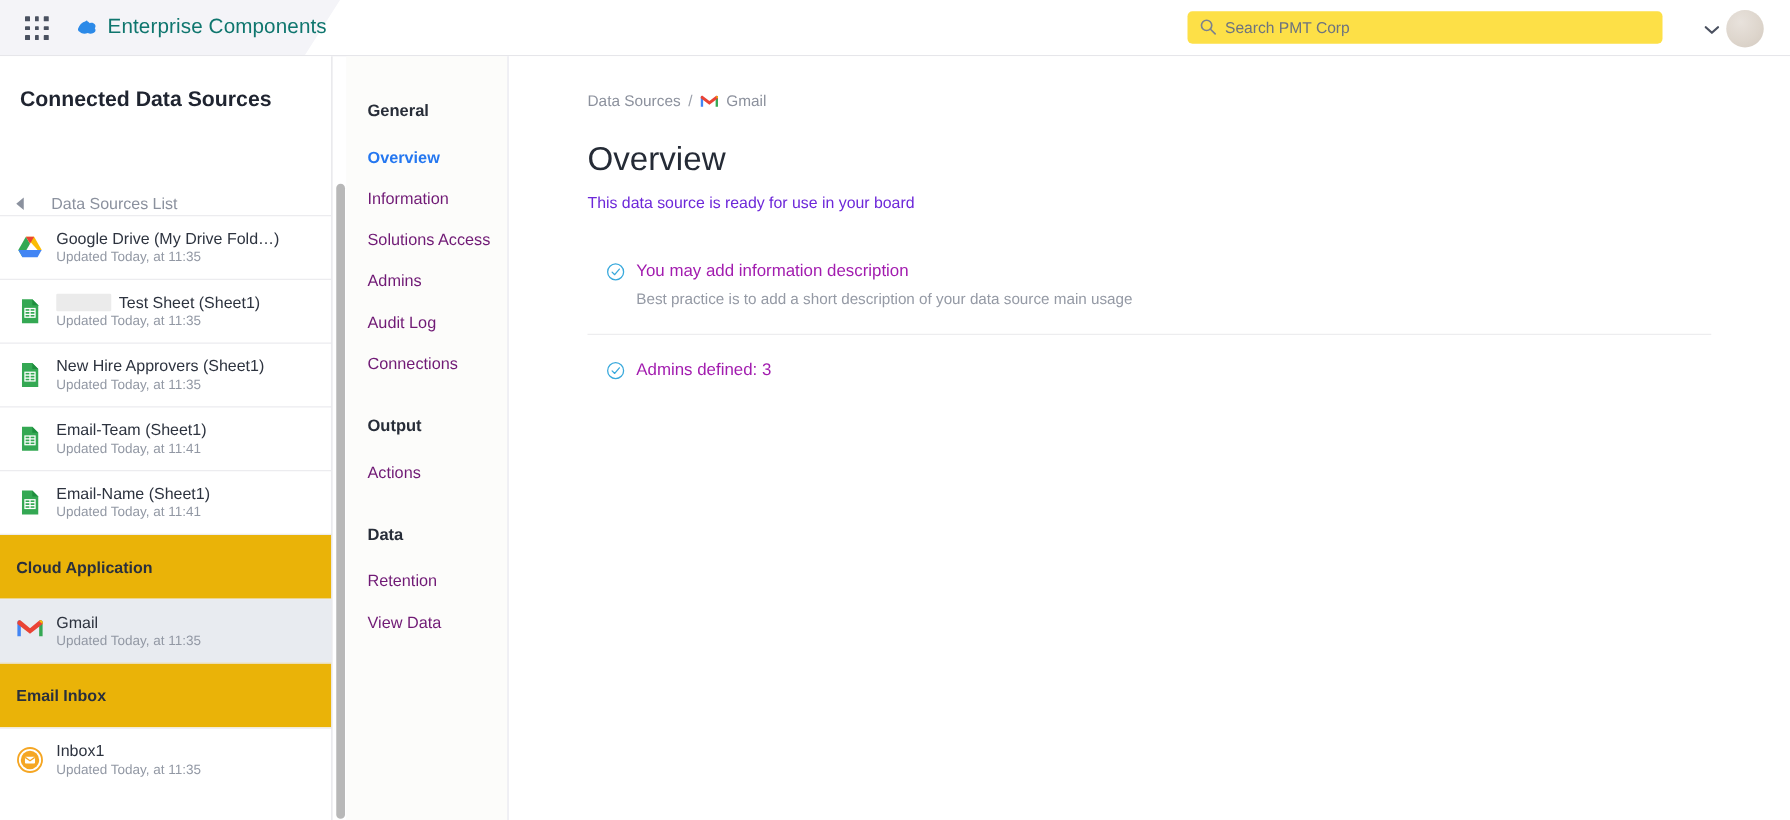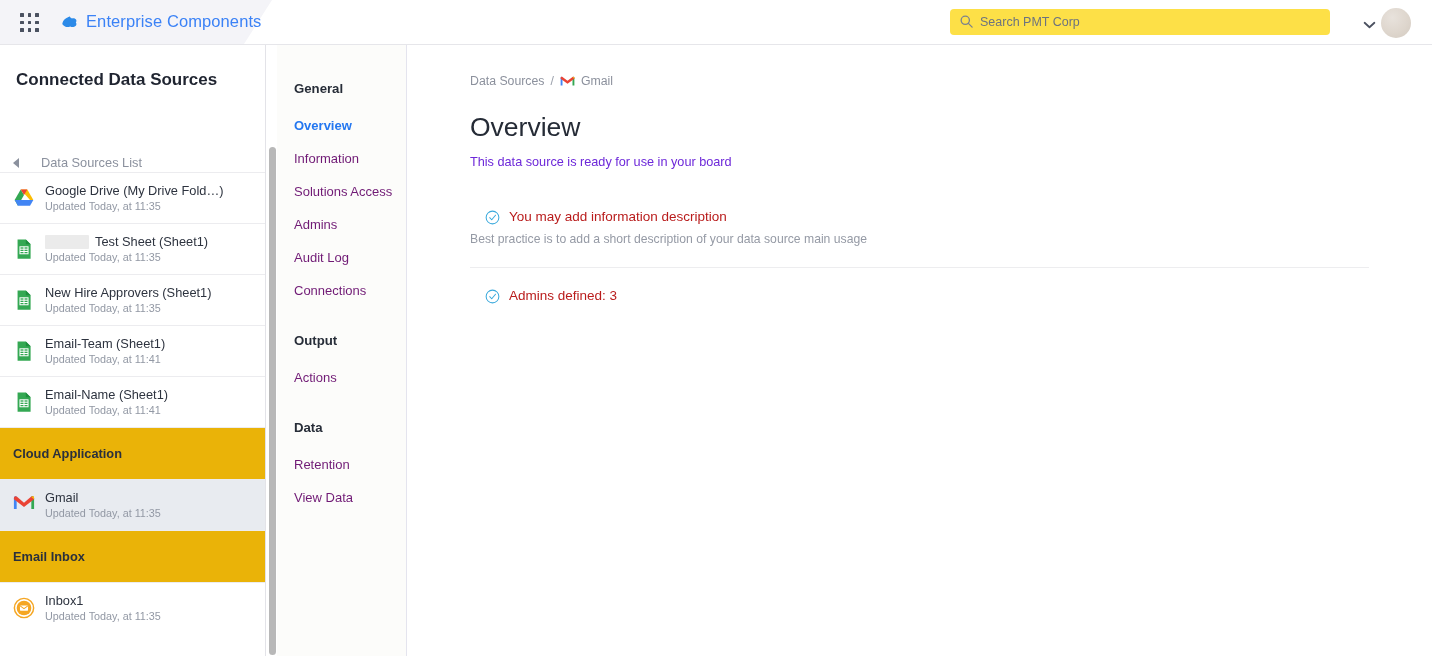--- a/index.html
+++ b/index.html
@@ -26,21 +26,21 @@
     width: 20px; height: 20px;
     display: grid; grid-template-columns: repeat(3,1fr); grid-template-rows: repeat(3,1fr);
     gap: 3px;
   }
   .grid-icon i { display:block; width:3.5px; height:3.5px; background:#4a5160; border-radius:0.5px; }
   .brand-logo {
     position: absolute; left: 60px; top: 13px; width: 19px; height: 19px;
   }
   .brand-title {
     position: absolute; left: 86px; top: 12px;
-    font-size: 16.5px; color: #3b82f6; letter-spacing: .1px;
+    font-size: 16.5px; color: #0f766e; letter-spacing: .1px;
   }
   .search-wrap {
     position: absolute; left: 950px; top: 9px; width: 380px; height: 26px;
     background: #fde047; border-radius: 4px;
   }
   .search-icon { position: absolute; left: 9px; top: 5px; width: 15px; height: 15px; }
   .search-input {
     position: absolute; left: 30px; top: 0; width: 340px; height: 26px;
     border: 0; background: transparent; outline: none;
     font-family: "Liberation Sans", sans-serif; font-size: 12.5px; color: #5a6070;
@@ -115,22 +115,22 @@
   .crumb .sep { color: #9ba0ab; }
   .crumb .gm { width: 15px; height: 12px; }
   .crumb .cur { color: #8c919d; }
   .page-title { position:absolute; left: 63px; top: 67px; font-size: 26.5px; color: #252b36; font-weight: normal; }
   .page-sub { position:absolute; left: 63px; top: 110px; font-size: 12.7px; color: #6d28d9; }
 
   .checklist { position:absolute; left: 63px; top: 144px; width: 899px; }
   .chk-row { position: relative; padding: 19px 0 18px 0; }
   .chk-row + .chk-row { border-top: 1px solid #ededef; }
   .chk-ico { position:absolute; left: 15px; top: 21px; width: 15px; height: 15px; }
-  .chk-title { margin-left: 39px; font-size: 13.5px; color: #b91c1c; line-height: 18px; }
-  .chk-desc { font-size: 12.2px; color: #959aa5; line-height: 20px; margin-top: 3px; }
+  .chk-title { margin-left: 39px; font-size: 13.5px; color: #a21caf; line-height: 18px; }
+  .chk-desc { margin-left: 39px; font-size: 12.2px; color: #959aa5; line-height: 20px; margin-top: 3px; }
 </style>
 </head>
 <body>
 
 <div class="topbar">
   <div class="topbar-shade"></div>
 
   <div class="grid-icon">
     <i></i>
       <i></i>

